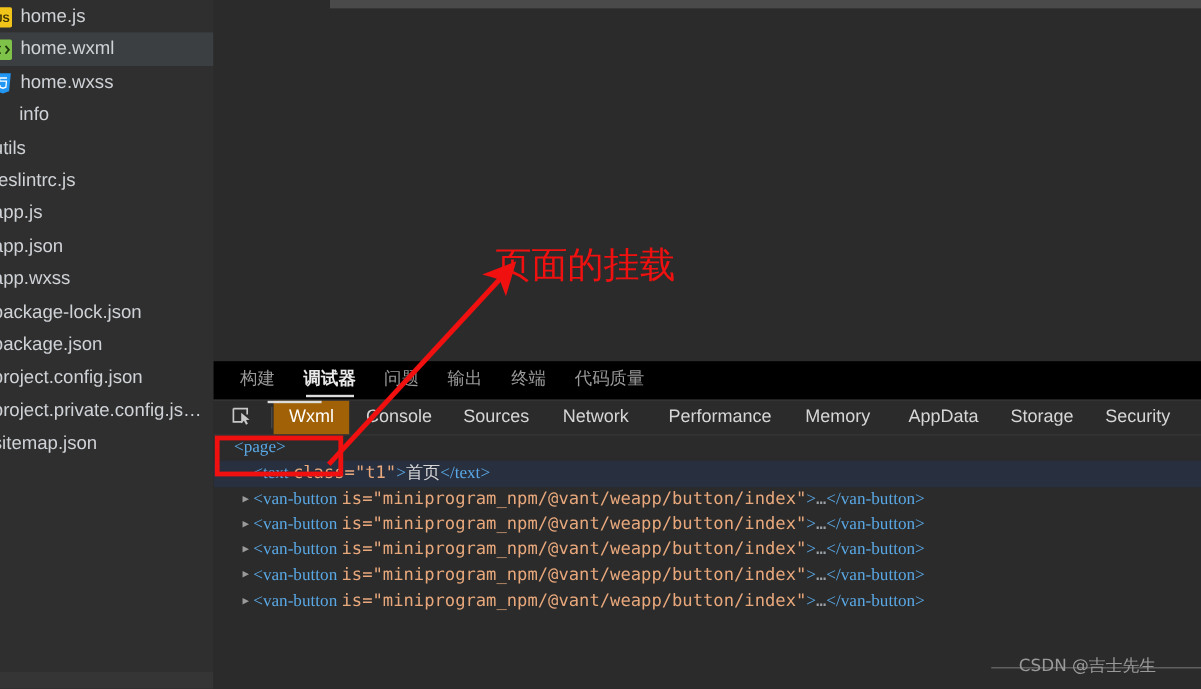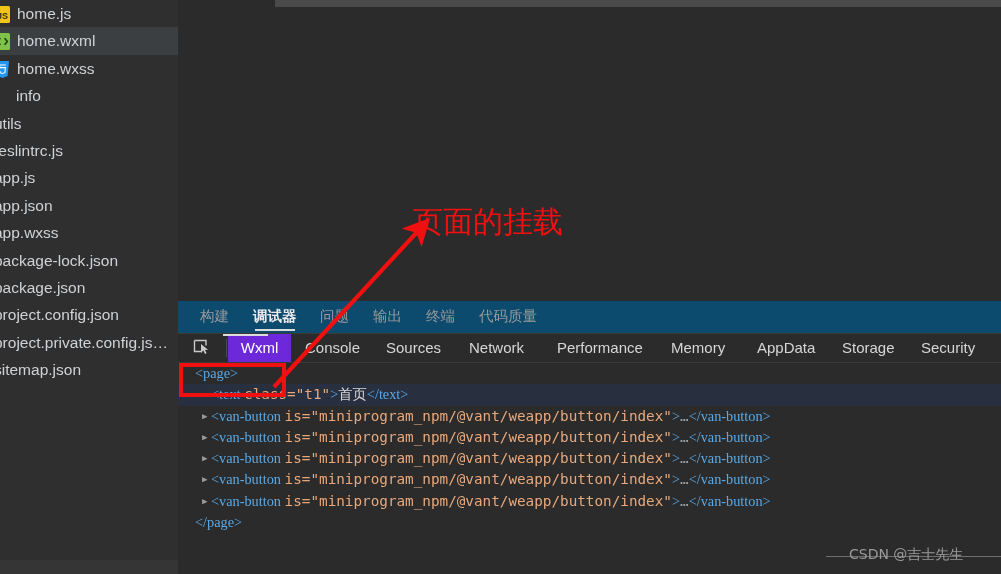--- a/index.html
+++ b/index.html
@@ -33,21 +33,21 @@
 
   
   #main{
     position:absolute;left:178px;top:0;right:0;bottom:0;background:#2b2b2b;
   }
   #topstrip{position:absolute;left:97px;top:0;width:726px;height:7px;background:#4a4a4a;}
 
   
   #outer-tabs{
     position:absolute;left:178px;top:301px;right:0;height:32px;
-    background:#0c4a6e;
+    background:#000000;
   }
   #outer-tabs .ot{
     position:absolute;top:0;height:32px;line-height:30px;
     font-size:14.5px;color:#9a9a9a;white-space:nowrap;
   }
   #outer-tabs .ot.active{color:#eaeaea;font-weight:700;}
   #outer-tabs .ot.active .ul{
     position:absolute;left:2px;right:2px;bottom:2px;height:2px;background:#dcdcdc;
   }
   #outer-sep{
@@ -55,21 +55,21 @@
   }
 
   
   #dt-tabs{
     position:absolute;left:178px;top:334px;right:0;height:28px;background:#2b2b2b;
   }
   #dt-tabs .dt{
     position:absolute;top:0;height:28px;line-height:27px;
     font-size:15px;color:#d6d6d6;white-space:nowrap;
   }
-  #dt-tabs .dt.active{background:#6d28d9;color:#ffffff;}
+  #dt-tabs .dt.active{background:#a16207;color:#ffffff;}
   #inspect-icon{position:absolute;left:15px;top:5px;width:20px;height:18px;}
   #tb-divider{position:absolute;left:48px;top:5px;width:1px;height:18px;background:#4d4d4d;}
   #dt-underline{position:absolute;left:223px;top:334px;width:45px;height:2px;background:#dcdcdc;}
   #dt-sep{position:absolute;left:178px;top:362px;right:0;height:1px;background:#3a3a3a;}
 
   
   #tree{
     position:absolute;left:178px;top:363px;right:0;bottom:14px;
     background:#2b2b2b;overflow:hidden;
     font-family:"DejaVu Sans Mono","Liberation Mono",monospace;
@@ -219,21 +219,20 @@
   <div id="dt-sep"></div>
 
   <div id="tree">
       <div class="node"><span class="ind" style="width: 8px;"></span><span class="tri"></span><span class="tag">&lt;page&gt;</span></div>
       <div class="node hl"><span class="ind" style="width: 24px;"></span><span class="tri"></span><span class="tag">&lt;text </span><span class="attr">class=</span><span class="attr">"t1"</span><span class="tag">&gt;</span><span class="txt">首页</span><span class="tag">&lt;/text&gt;</span></div>
       <div class="node"><span class="ind" style="width: 24px;"></span><span class="tri">▶</span><span class="tag">&lt;van-button </span><span class="attr">is=</span><span class="attr">"miniprogram_npm/@vant/weapp/button/index"</span><span class="tag">&gt;</span><span class="dots">…</span><span class="tag">&lt;/van-button&gt;</span></div>
       <div class="node"><span class="ind" style="width: 24px;"></span><span class="tri">▶</span><span class="tag">&lt;van-button </span><span class="attr">is=</span><span class="attr">"miniprogram_npm/@vant/weapp/button/index"</span><span class="tag">&gt;</span><span class="dots">…</span><span class="tag">&lt;/van-button&gt;</span></div>
       <div class="node"><span class="ind" style="width: 24px;"></span><span class="tri">▶</span><span class="tag">&lt;van-button </span><span class="attr">is=</span><span class="attr">"miniprogram_npm/@vant/weapp/button/index"</span><span class="tag">&gt;</span><span class="dots">…</span><span class="tag">&lt;/van-button&gt;</span></div>
       <div class="node"><span class="ind" style="width: 24px;"></span><span class="tri">▶</span><span class="tag">&lt;van-button </span><span class="attr">is=</span><span class="attr">"miniprogram_npm/@vant/weapp/button/index"</span><span class="tag">&gt;</span><span class="dots">…</span><span class="tag">&lt;/van-button&gt;</span></div>
       <div class="node"><span class="ind" style="width: 24px;"></span><span class="tri">▶</span><span class="tag">&lt;van-button </span><span class="attr">is=</span><span class="attr">"miniprogram_npm/@vant/weapp/button/index"</span><span class="tag">&gt;</span><span class="dots">…</span><span class="tag">&lt;/van-button&gt;</span></div>
-      <div class="node"><span class="ind" style="width: 8px;"></span><span class="tri"></span><span class="tag">&lt;/page&gt;</span></div>
     </div>
 
   <div id="main-bottom"></div>
 
   <div id="ann-text">页面的挂载</div>
 
   <svg id="ann-arrow">
     <defs>
       <marker id="ah" markerWidth="7" markerHeight="7" refX="2.2" refY="3.2" orient="auto" markerUnits="strokeWidth">
         <path d="M0,0 L6.5,3.2 L0,6.4 L1.6,3.2 Z" fill="#f01010"></path>

